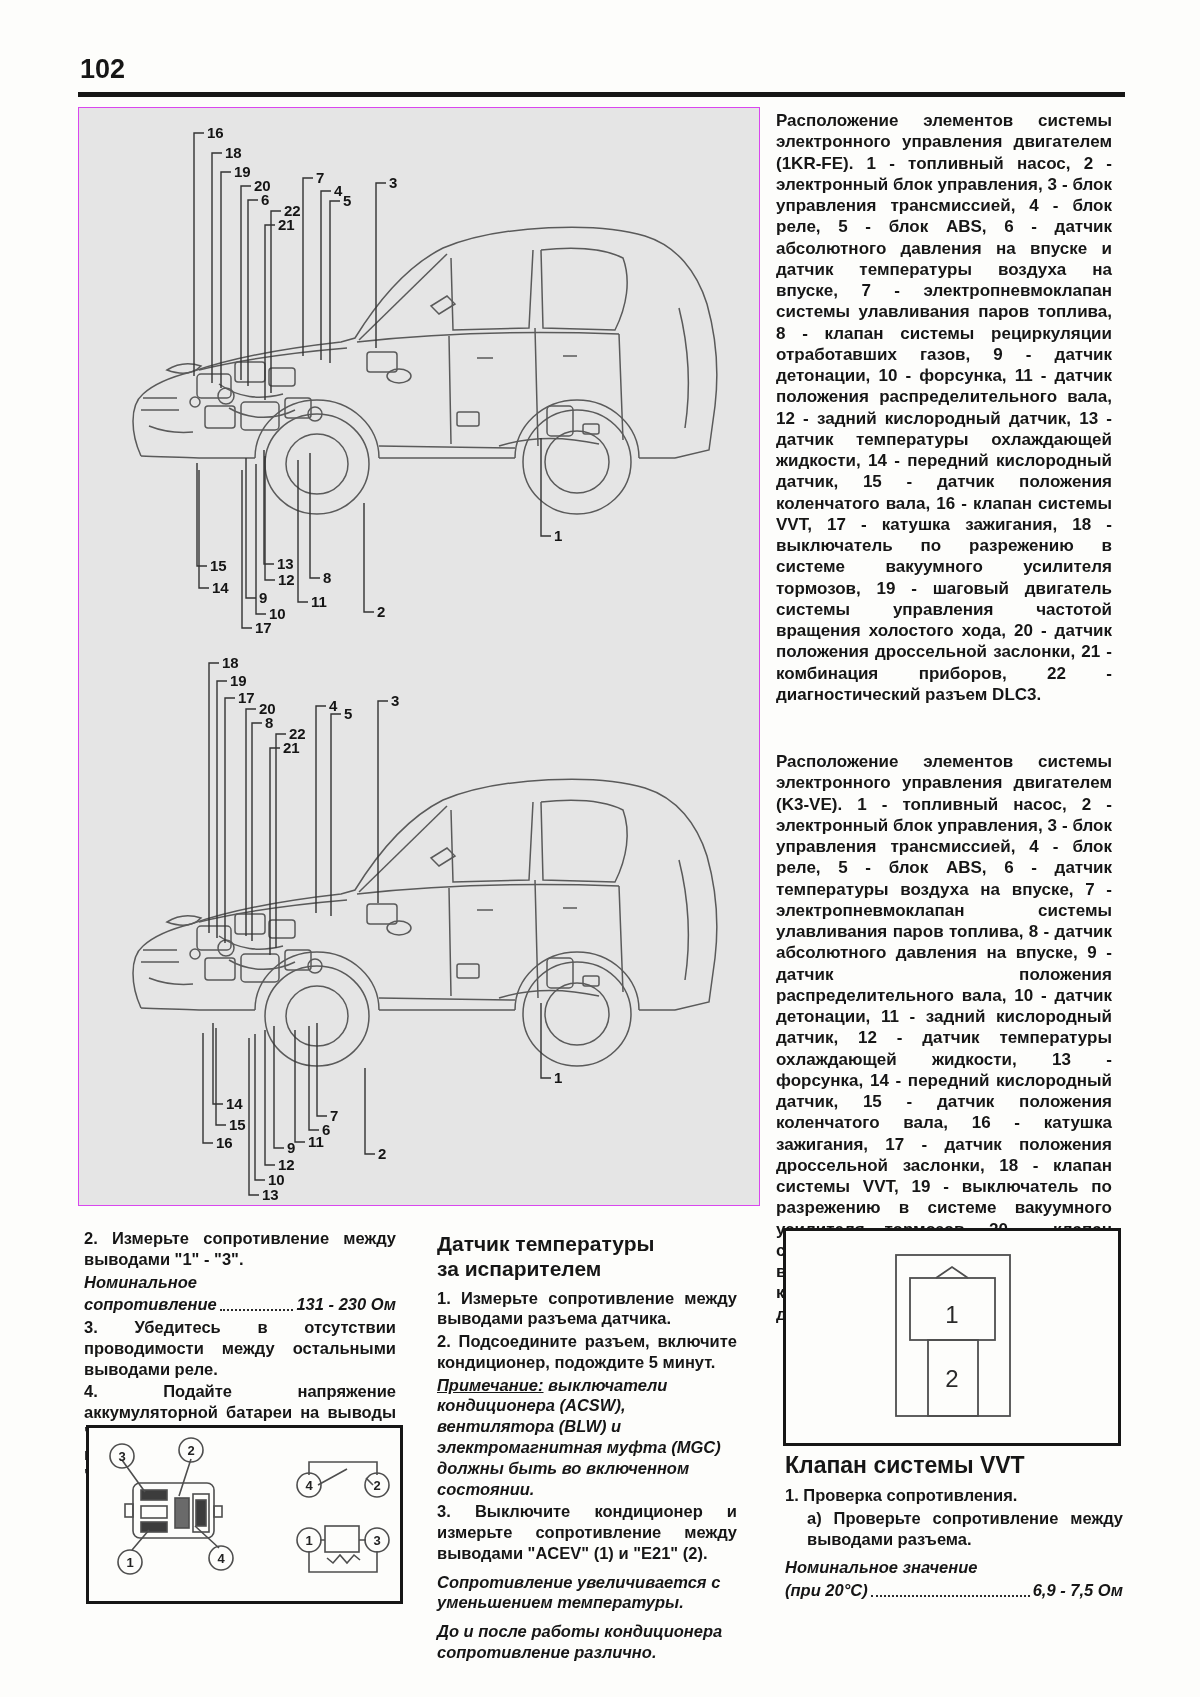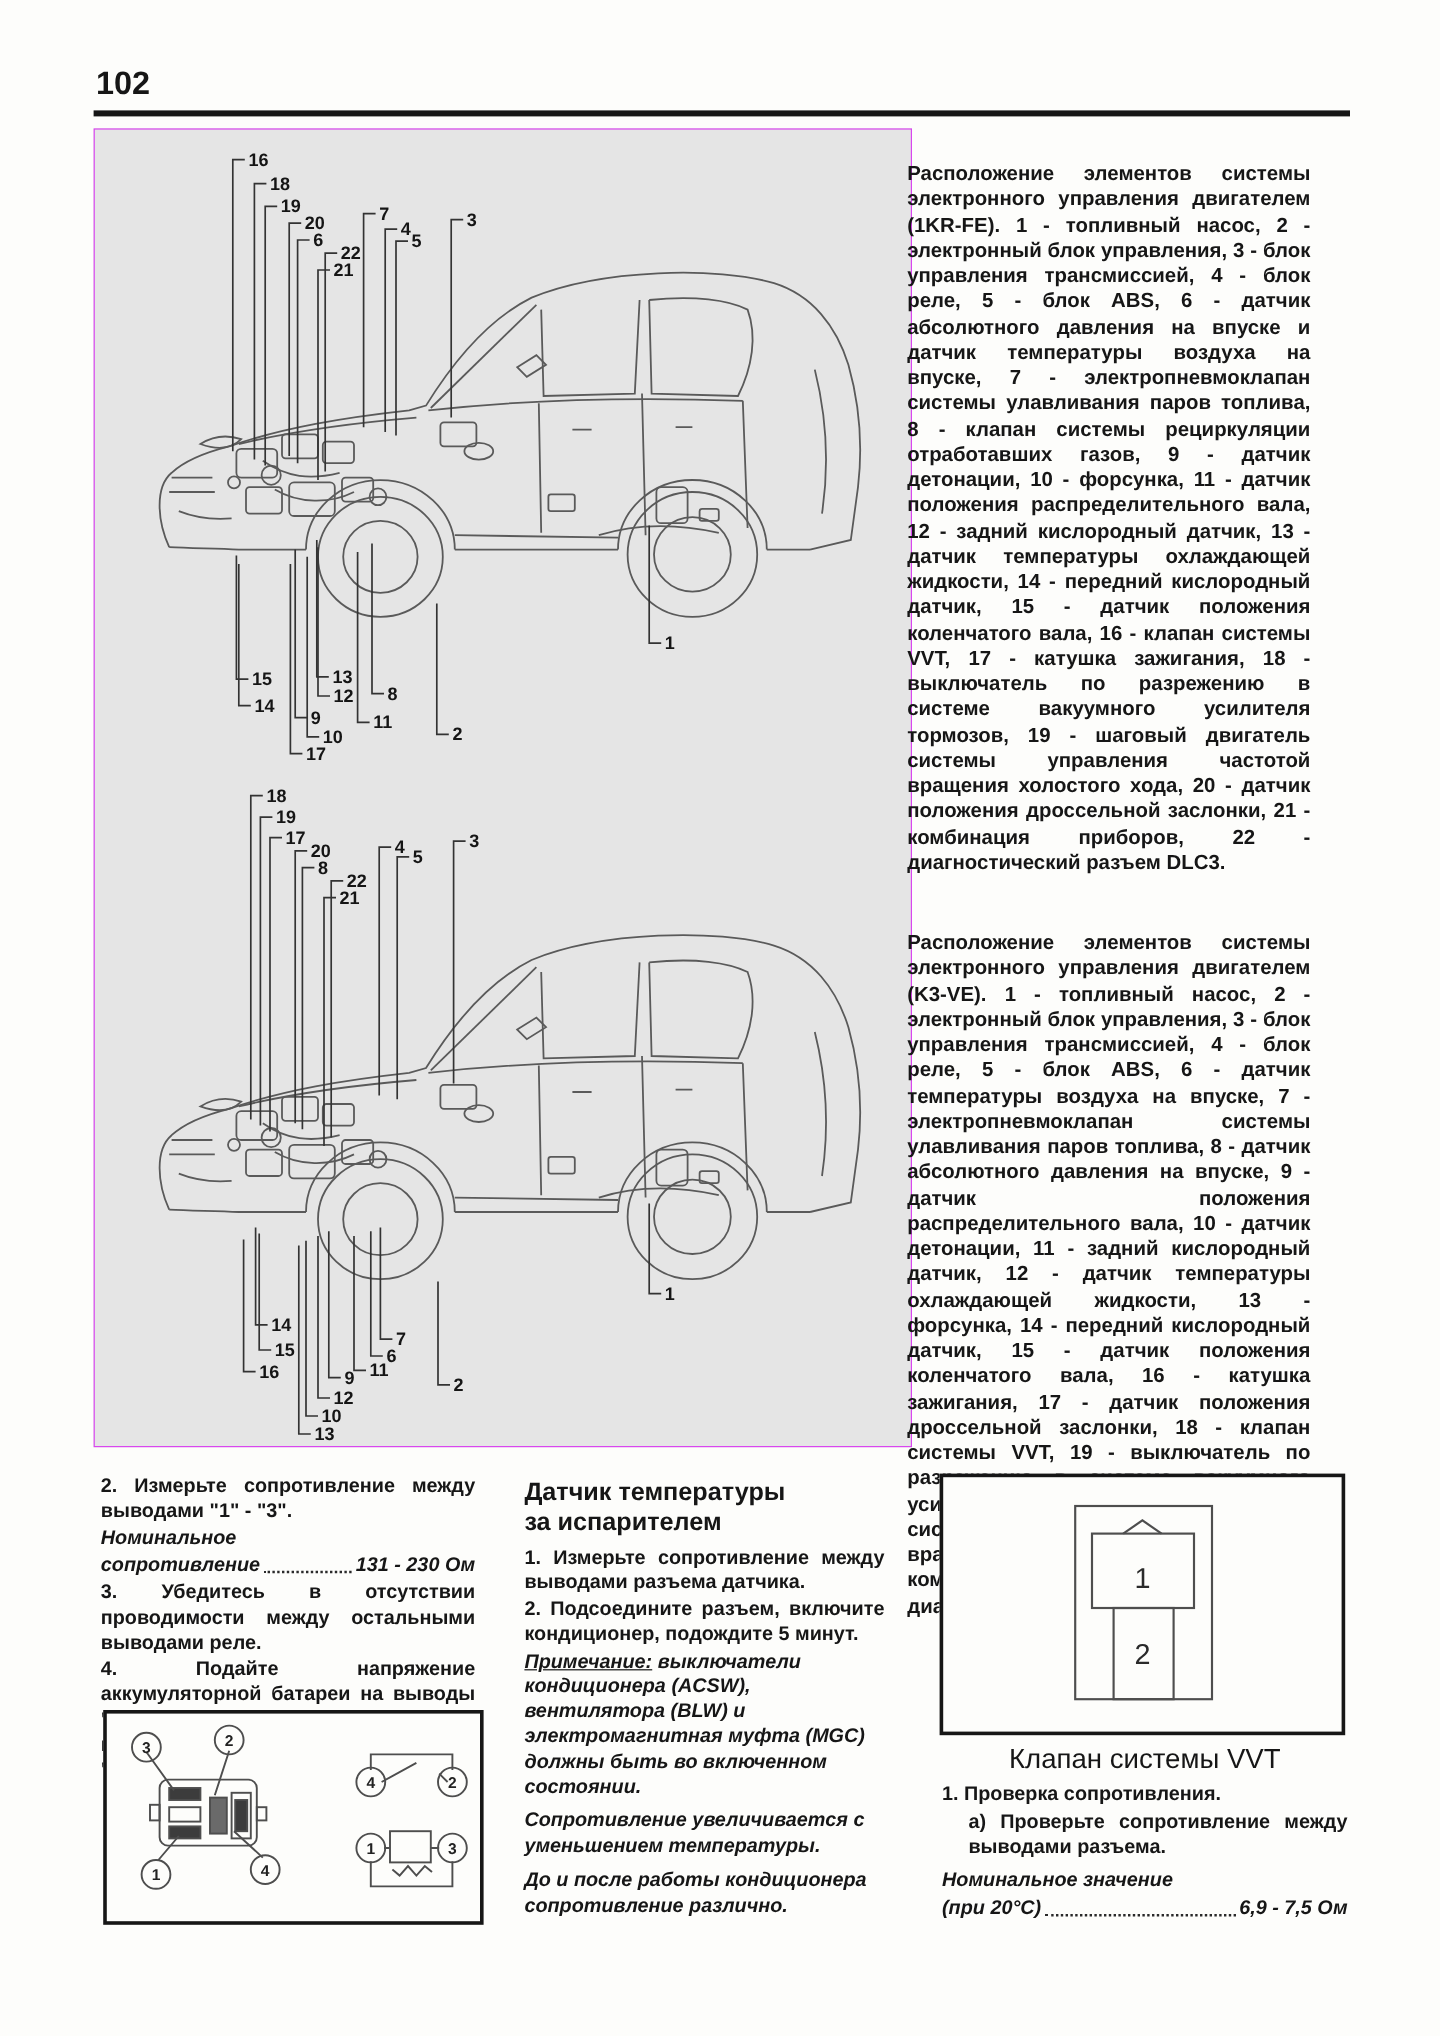--- a/index.html
+++ b/index.html
@@ -13,35 +13,35 @@
   .hdr-num{position:absolute;left:80px;top:54px;font-size:27px;font-weight:bold;}
   .hdr-title{position:absolute;left:200px;top:54px;width:800px;text-align:center;
     font-size:27px;font-weight:bold;}
   .hdr-rule{position:absolute;left:78px;top:92px;width:1047px;height:0;
     border-bottom:5px solid #161616;}
   
   .mainbox{position:absolute;left:78px;top:107px;width:680px;height:1097px;
     border:1px solid #d946ef;background:#e5e5e5;}
   .mainbox svg{display:block;}
   
-  .rcol{position:absolute;left:756px;top:110px;width:336px;margin-top:24px;}
+  .rcol{position:absolute;left:776px;top:110px;width:336px;}
   .rpara{font-size:17px;font-weight:bold;line-height:1.25;text-align:justify;margin:0;}
   .rpara + .rpara{margin-top:46px;}
   
   .bl-col{position:absolute;left:84px;top:1228px;width:312px;}
   .bm-col{position:absolute;left:437px;top:1232px;width:300px;}
   .br-head{position:absolute;left:785px;top:1452px;width:338px;}
   .step{font-size:16.5px;font-weight:bold;line-height:1.26;text-align:justify;margin:0 0 2px 0;}
   .spec{font-size:16.5px;font-weight:bold;font-style:italic;line-height:1.26;margin:2px 0;}
   .spec-row{display:flex;align-items:flex-end;font-size:16.5px;font-weight:bold;
     font-style:italic;line-height:1.26;margin:0 0 2px 0;}
   .dots{flex:1;border-bottom:2px dotted #2a2a2a;margin:0 3px 4px 3px;}
   .note-lbl{text-decoration:underline;}
   .h2{font-size:21px;font-weight:bold;line-height:1.18;margin:0 0 6px 0;}
-  .h2vvt{font-size:23px;font-weight:normal;margin:0 0 6px 0;text-align:center;}
+  .h2vvt{font-size:23px;font-weight:bold;margin:0 0 6px 0;}
   .indent{padding-left:22px;}
   .mt8{margin-top:8px;}
   
   .relaybox{position:absolute;left:86px;top:1425px;width:311px;height:173px;
     border:3px solid #161616;background:#fdfdfb;}
   
   .vvtbox{position:absolute;left:783px;top:1228px;width:332px;height:212px;
     border:3px solid #161616;background:#fdfdfb;}
   .hiddefs{position:absolute;width:0;height:0;overflow:hidden;}
 </style>
@@ -256,20 +256,21 @@
   </div>
 
   <div class="bm-col">
     <div class="h2">
       <div>Датчик температуры</div>
       <div>за испарителем</div>
     </div>
     <p class="step">1. Измерьте сопротивление между выводами разъема датчика.</p>
     <p class="step">2. Подсоедините разъем, включите кондиционер, подождите 5 минут.</p>
     <p class="spec"><span class="note-lbl">Примечание:</span><span> выключатели кондиционера (ACSW), вентилятора (BLW) и электромагнитная муфта (MGC) должны быть во включенном состоянии.</span></p>
+    <p class="step">3. Выключите кондиционер и измерьте сопротивление между выводами "ACEV" (1) и "E21" (2).</p>
     <p class="spec mt8">Сопротивление увеличивается с уменьшением температуры.</p>
     <p class="spec mt8">До и после работы кондиционера сопротивление различно.</p>
   </div>
 
   <div class="vvtbox">
     <svg id="vvt-svg" viewBox="0 0 332 212" width="332" height="212">
       <g stroke="#4e4e4e" stroke-width="1.8" fill="none">
         <rect x="110" y="24" width="114" height="161"></rect>
         <rect x="124" y="47" width="85" height="62"></rect>
         <path d="M150,47 L166,36 L182,47"></path>

